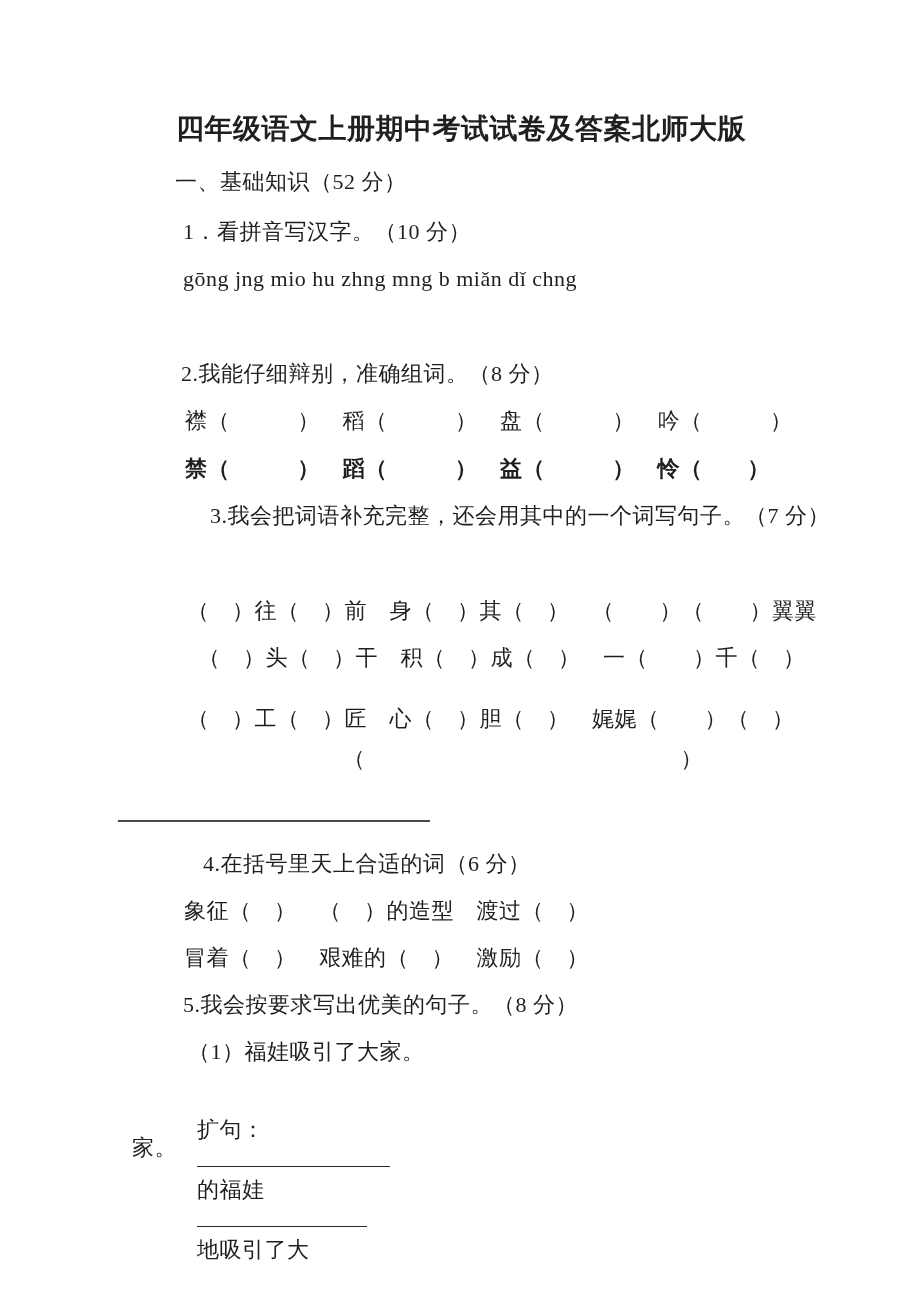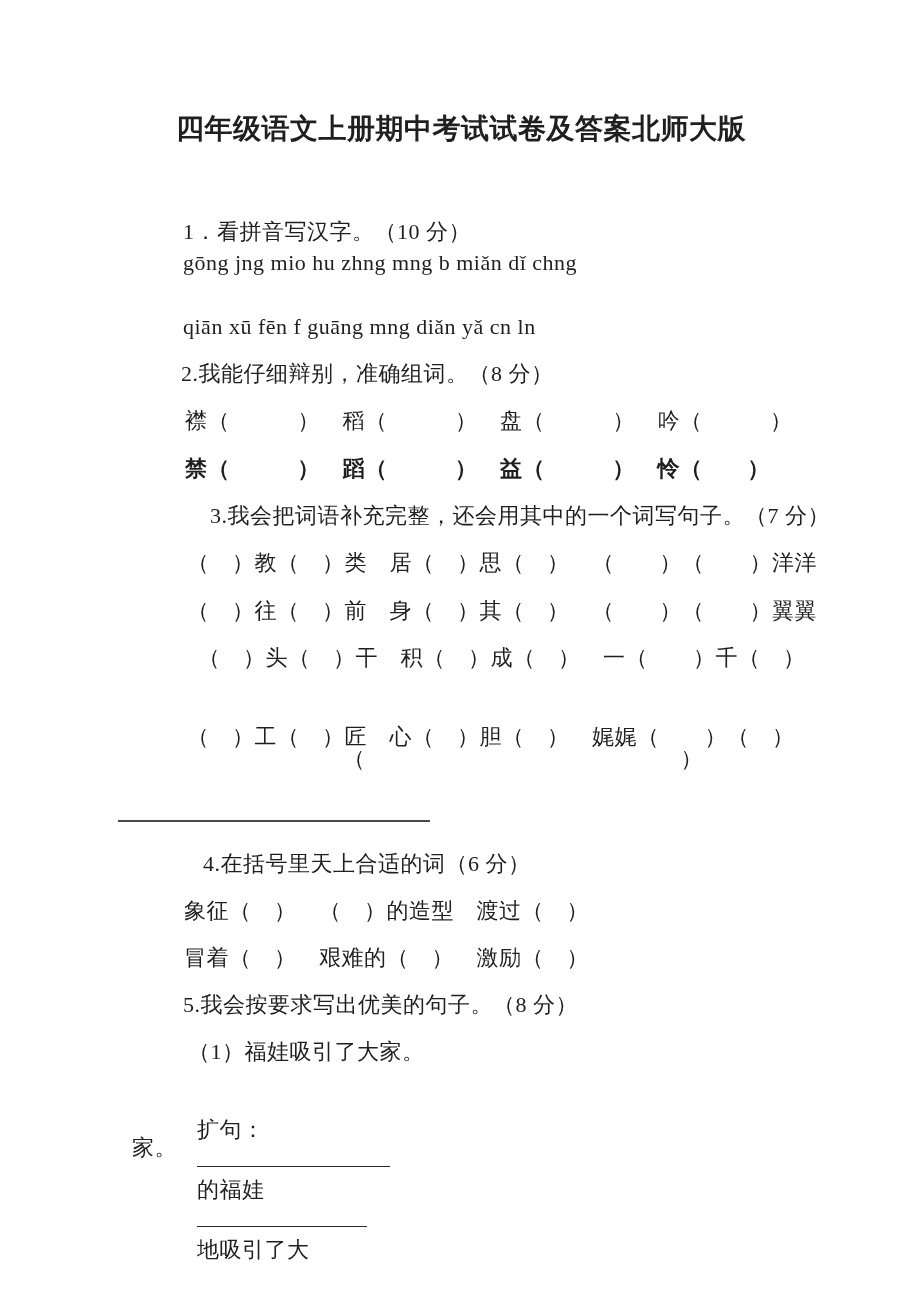--- a/index.html
+++ b/index.html
@@ -50,34 +50,33 @@
   .blank-1 { width: 193px; }
   .blank-2 { width: 170px; }
 </style>
 </head>
 <body>
 
 <div class="page">
 
   <div class="doc-title">四年级语文上册期中考试试卷及答案北师大版</div>
 
+  <div class="line" style="left:175px; top:167px;">一、基础知识（52 分）</div>
 
   <div class="line" style="left:183px; top:217px;">1．看拼音写汉字。（10 分）</div>
-  <div class="line" style="left:183px; top:248px;">gōng jng mio hu zhng mng b miǎn dǐ chng</div>
-  <div class="line" style="left:183px; top:312px;">qiān xū fēn f guāng mng diǎn yǎ cn ln</div>
+  <div class="line" style="left:183px; top:264px;">gōng jng mio hu zhng mng b miǎn dǐ chng</div>
 
   <div class="line" style="left:181px; top:359px;">2.我能仔细辩别，准确组词。（8 分）</div>
   <div class="line" style="left:185px; top:406px;">襟（　　　）　稻（　　　）　盘（　　　）　吟（　　　）</div>
   <div class="line" style="left:185px; top:454px;font-weight:bold;">禁（　　　）　蹈（　　　）　益（　　　）　怜（　　）</div>
 
   <div class="line" style="left:181px; top:501px;margin-left:29px;">3.我会把词语补充完整，还会用其中的一个词写句子。（7 分）</div>
-  <div class="line" style="left:187px; top:548px;">（　）教（　）类　居（　）思（　）　（　　）（　　）洋洋</div>
   <div class="line" style="left:187px; top:596px;">（　）往（　）前　身（　）其（　）　（　　）（　　）翼翼</div>
   <div class="line" style="left:198px; top:643px;">（　）头（　）干　积（　）成（　）　一（　　）千（　）</div>
-  <div class="line" style="left:187px; top:722px;text-align:right;">（　）工（　）匠　心（　）胆（　）　娓娓（　　）（　）</div>
+  <div class="line" style="left:187px; top:704px;text-align:right;">（　）工（　）匠　心（　）胆（　）　娓娓（　　）（　）</div>
   <div class="line" style="left:343px; top:744px;">（　　　　　　　　　　　　　　）</div>
 
   <div class="divider"></div>
 
   <div class="line" style="left:203px; top:849px;">4.在括号里天上合适的词（6 分）</div>
   <div class="line" style="left:184px; top:943px;">冒着（　）　艰难的（　）　激励（　）</div>
   <div class="line" style="left:184px; top:896px;">象征（　）　（　）的造型　渡过（　）</div>
 
   <div class="line" style="left:183px; top:990px;">5.我会按要求写出优美的句子。（8 分）</div>
   <div class="line" style="left:188px; top:1037px;">（1）福娃吸引了大家。</div>

